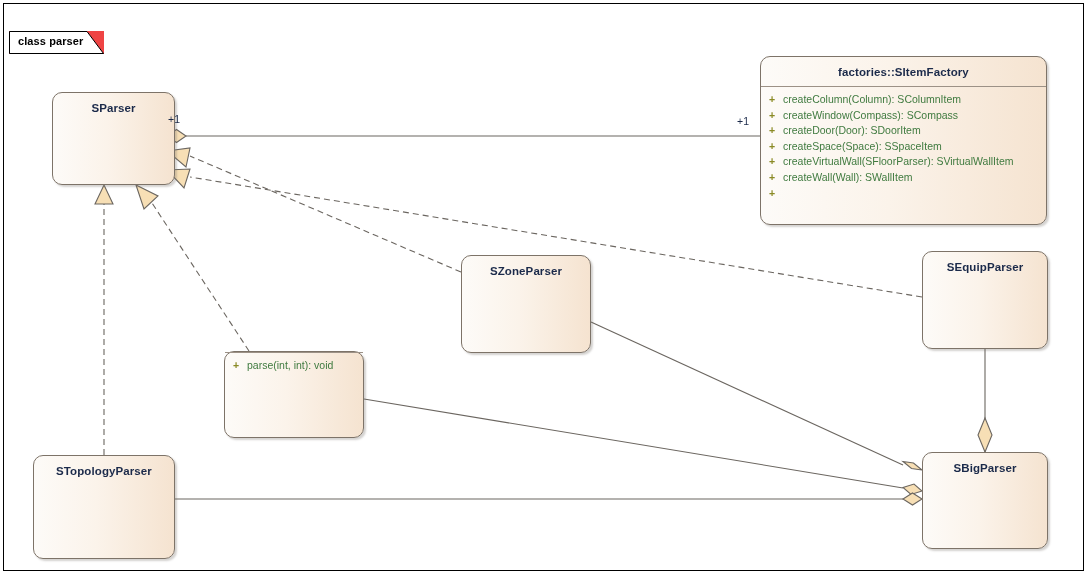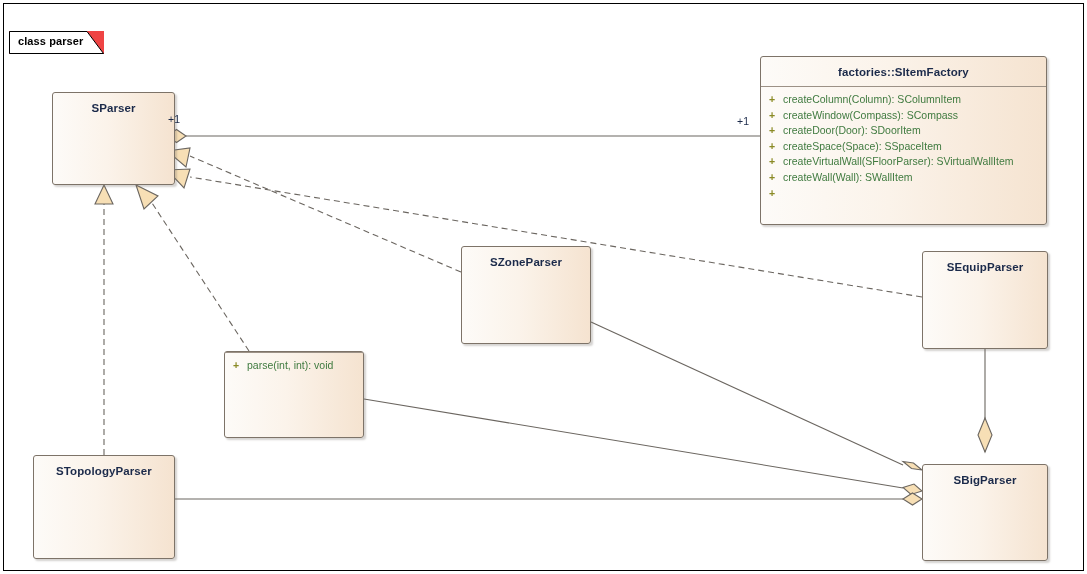--- a/index.html
+++ b/index.html
@@ -14,40 +14,40 @@
   #frame-tab .tab-shape{position:absolute;inset:0;}
   #frame-tab .tab-label{position:absolute;left:9px;top:4px;font-size:11px;
              font-weight:bold;color:#000;letter-spacing:.1px;white-space:nowrap;}
 
   
   svg.layer{position:absolute;left:0;top:0;width:1087px;height:574px;overflow:visible;}
   #edges{z-index:1;}
 
   
   .cls{position:absolute;box-sizing:border-box;z-index:3;
-       border:1px solid #7d7368;border-radius:3px;
+       border:1px solid #7d7368;border-radius:10px;
        background:linear-gradient(to right,#fdfbf8 0%,#fbf3ea 45%,#f5e3d0 100%);
        box-shadow:2px 2px 2px rgba(120,115,110,.32);}
   .cls .title{text-align:center;font-size:11.5px;font-weight:bold;color:#1b2a4a;
        padding-top:9px;padding-bottom:8px;letter-spacing:.1px;white-space:nowrap;}
   .cls .sep{height:1px;background:#9c9186;margin:0;}
   .cls .ops{padding:5px 0 6px 0;}
   .cls .op{display:flex;align-items:baseline;font-size:10.5px;line-height:15.6px;
        color:#3f7a3f;white-space:nowrap;}
   .cls .op .vis{width:22px;text-align:center;color:#8a8a25;font-weight:bold;flex:0 0 22px;}
   .cls .op .sig{color:#3f7a3f;text-align:center;}
 
   
   #cls-sparser       {left:52px;  top:92px;  width:123px; height:93px;}
   #cls-itemfactory   {left:760px; top:56px;  width:287px; height:169px;}
-  #cls-zoneparser    {left:461px; top:246px; width:130px; height:98px;}
+  #cls-zoneparser    {left:461px; top:255px; width:130px; height:98px;}
   #cls-equipparser   {left:922px; top:251px; width:126px; height:98px;}
   #cls-floorparser   {left:224px; top:351px; width:140px; height:87px;}
   #cls-topologyparser{left:33px;  top:455px; width:142px; height:104px;}
-  #cls-bigparser     {left:922px; top:464px; width:126px; height:97px;}
+  #cls-bigparser     {left:922px; top:452px; width:126px; height:97px;}
 
   
   .mult{position:absolute;z-index:4;font-size:10.5px;color:#1b2a4a;white-space:nowrap;}
   #mult-left {left:168px;top:113px;}
   #mult-right{left:737px;top:115px;}
 </style>
 </head>
 <body>
 
 <div id="canvas">

